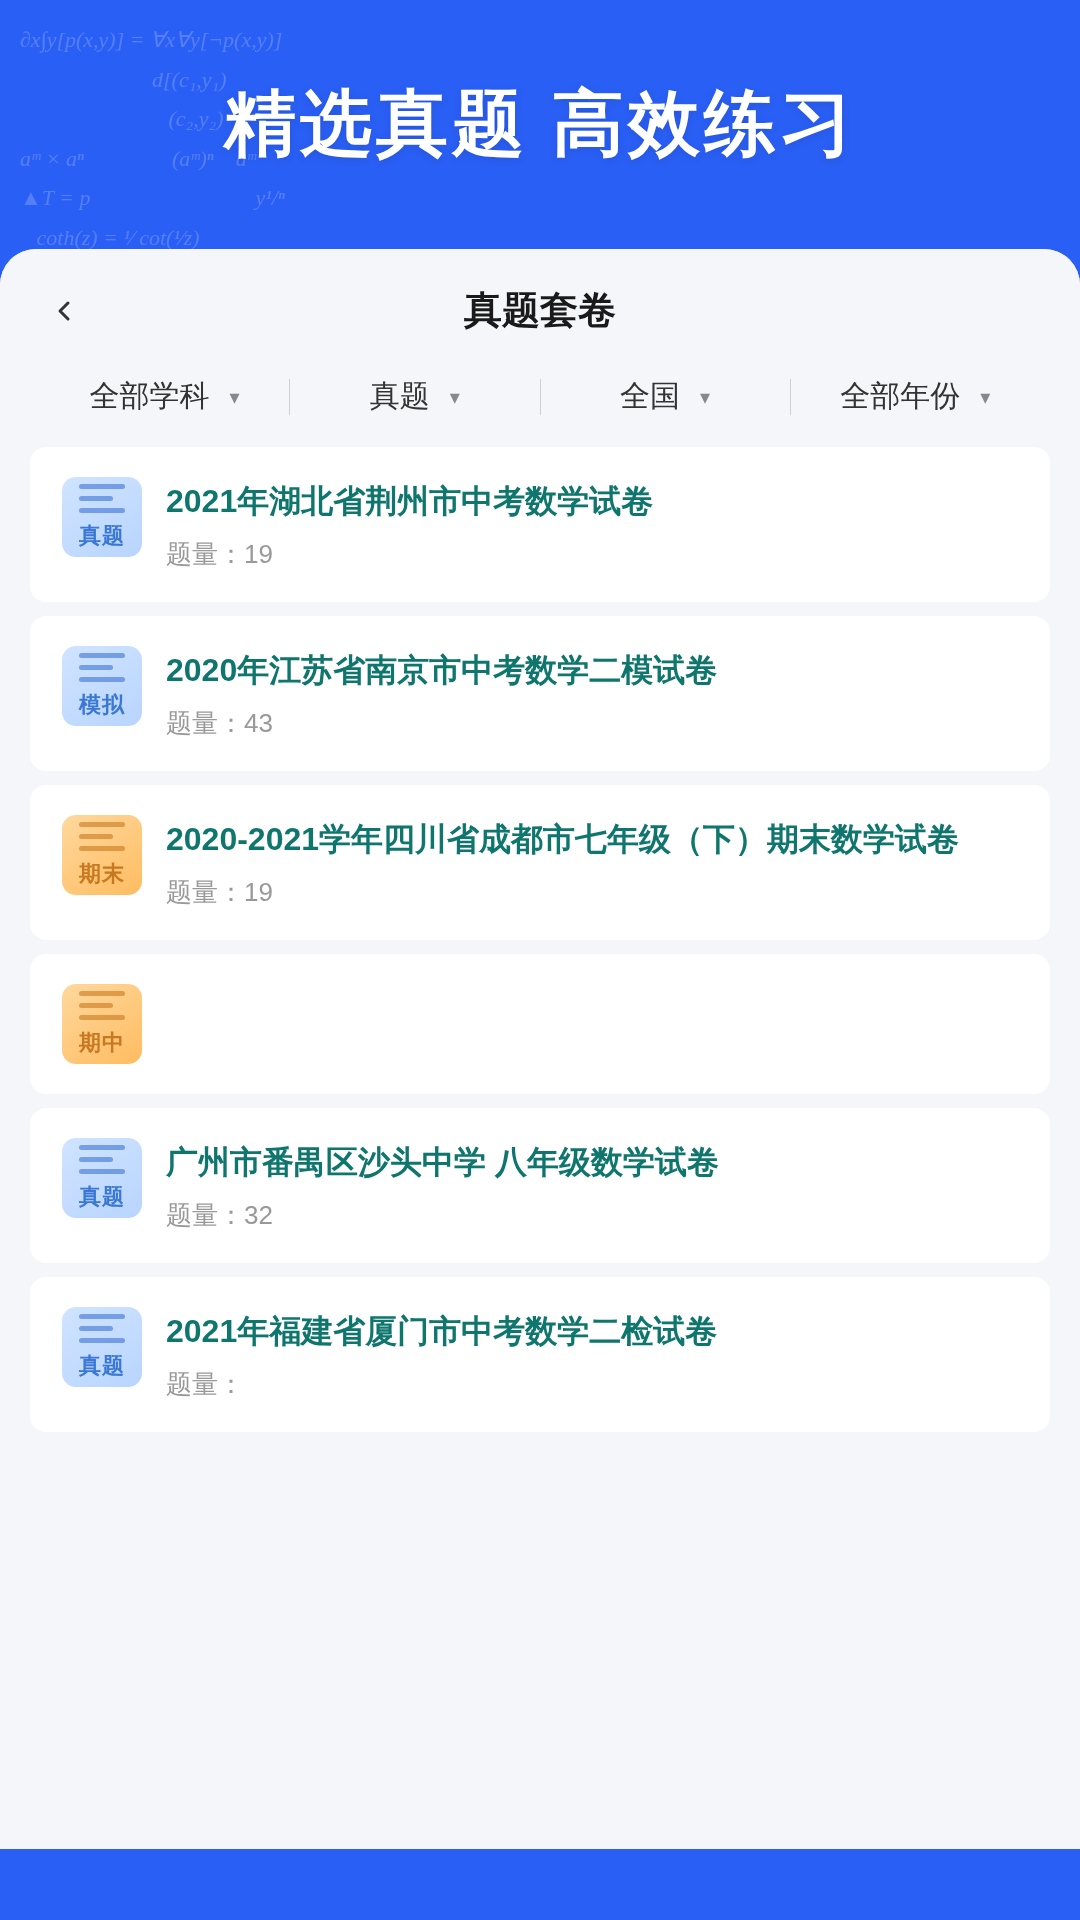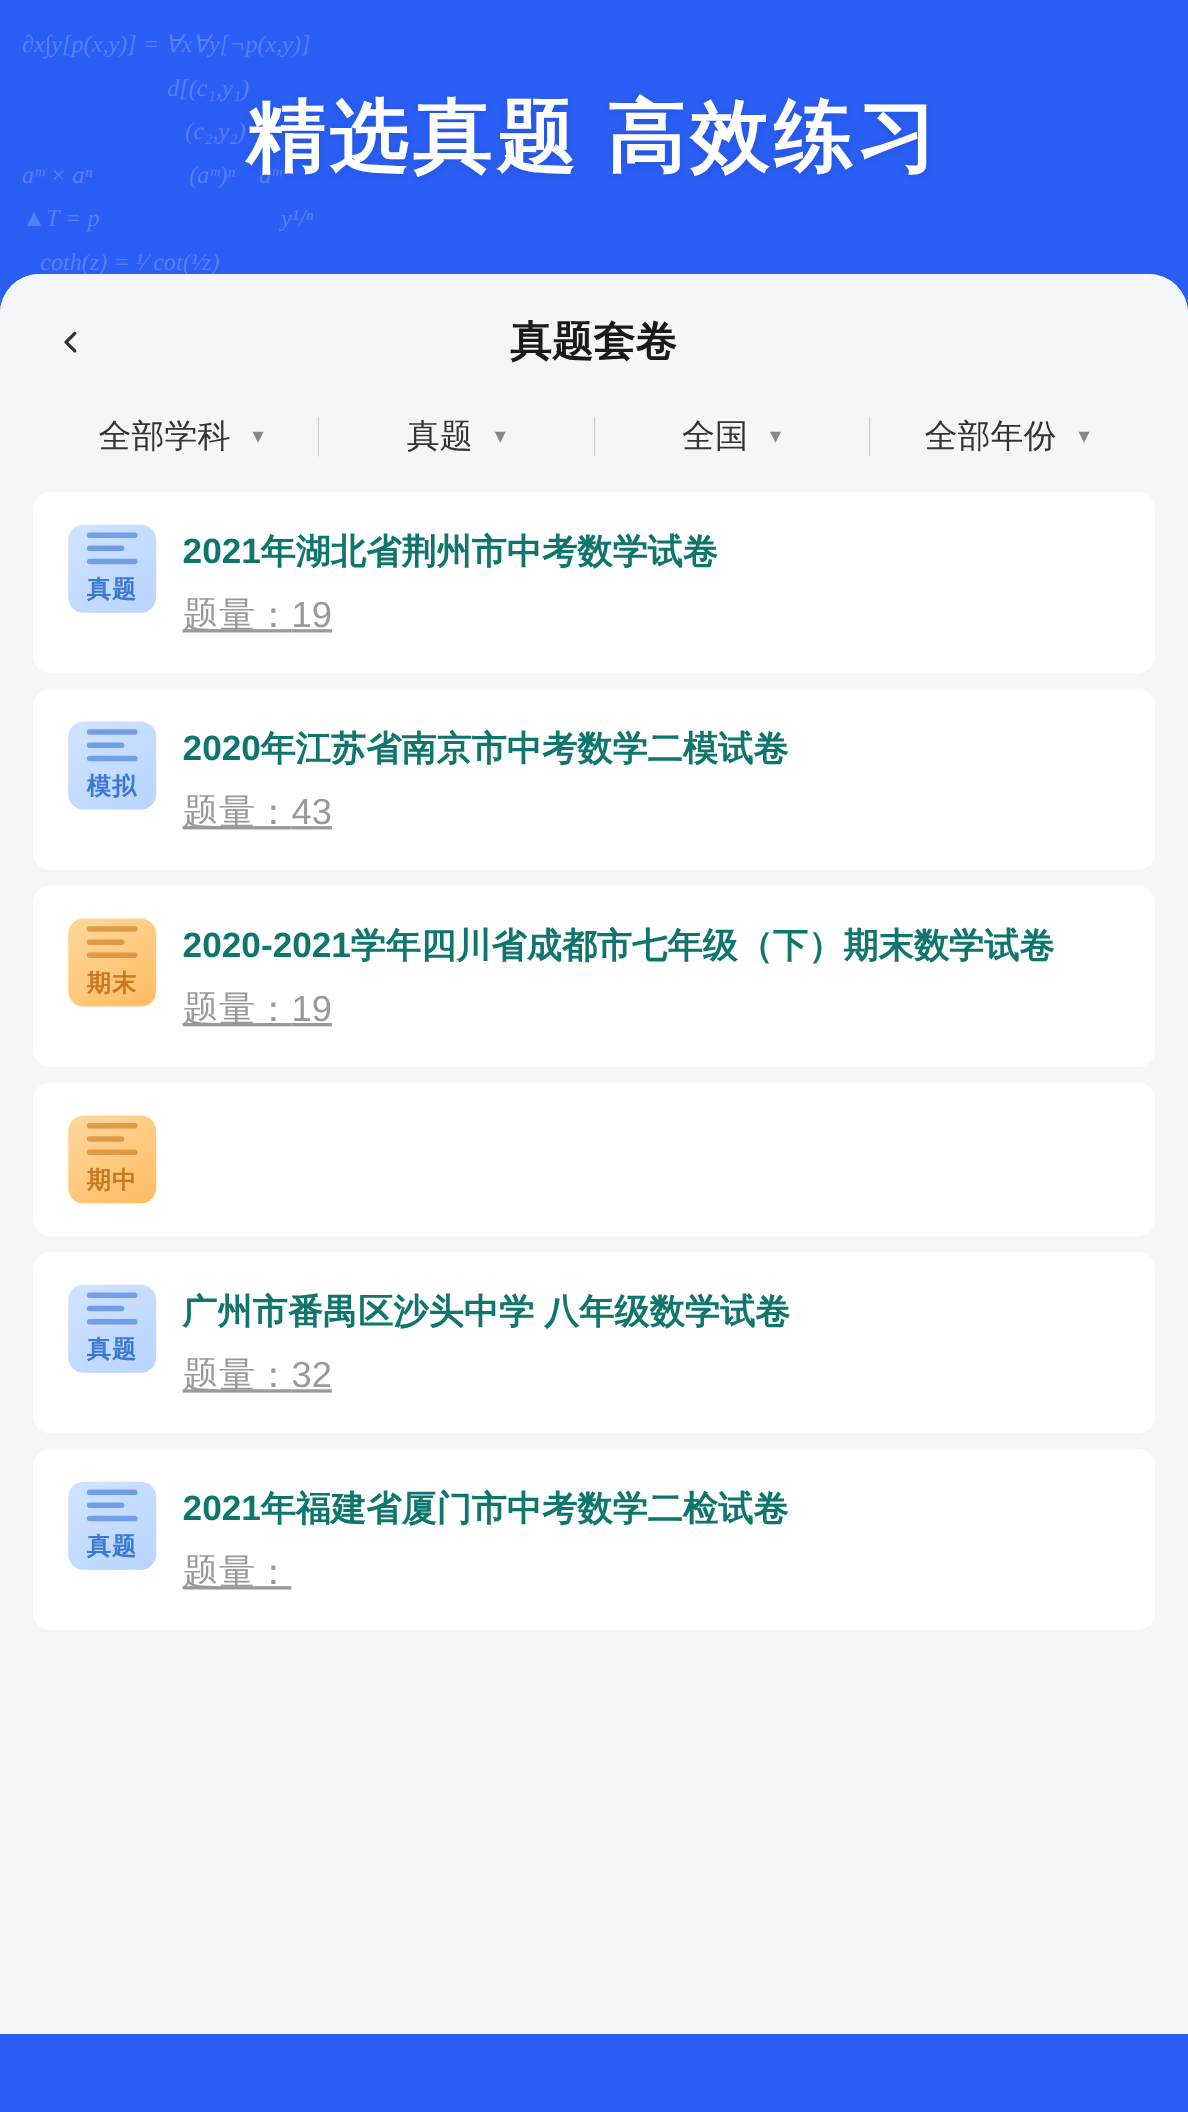--- a/index.html
+++ b/index.html
@@ -212,23 +212,22 @@
 
     .exam-title {
       font-size: 32px;
       font-weight: 600;
       color: #0f766e;
       line-height: 1.5;
       margin-bottom: 12px;
     }
 
     .exam-meta {
-      font-size: 33px;
+      font-size: 26px;
       color: #999;
-      text-decoration: underline;
     }
 
     .exam-meta-value {
       color: #999;
     }
   </style>
 </head>
 <body>
 
 <div class="math-formulas">

